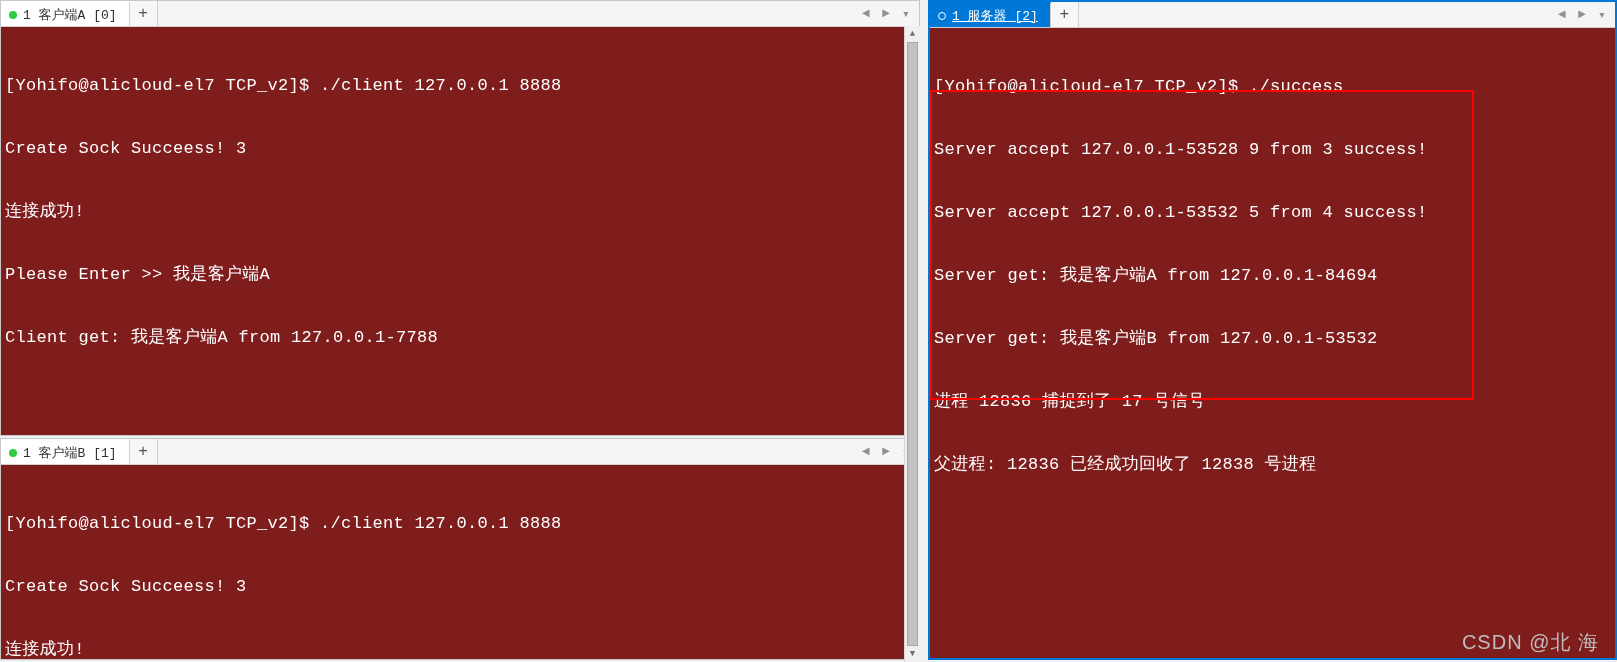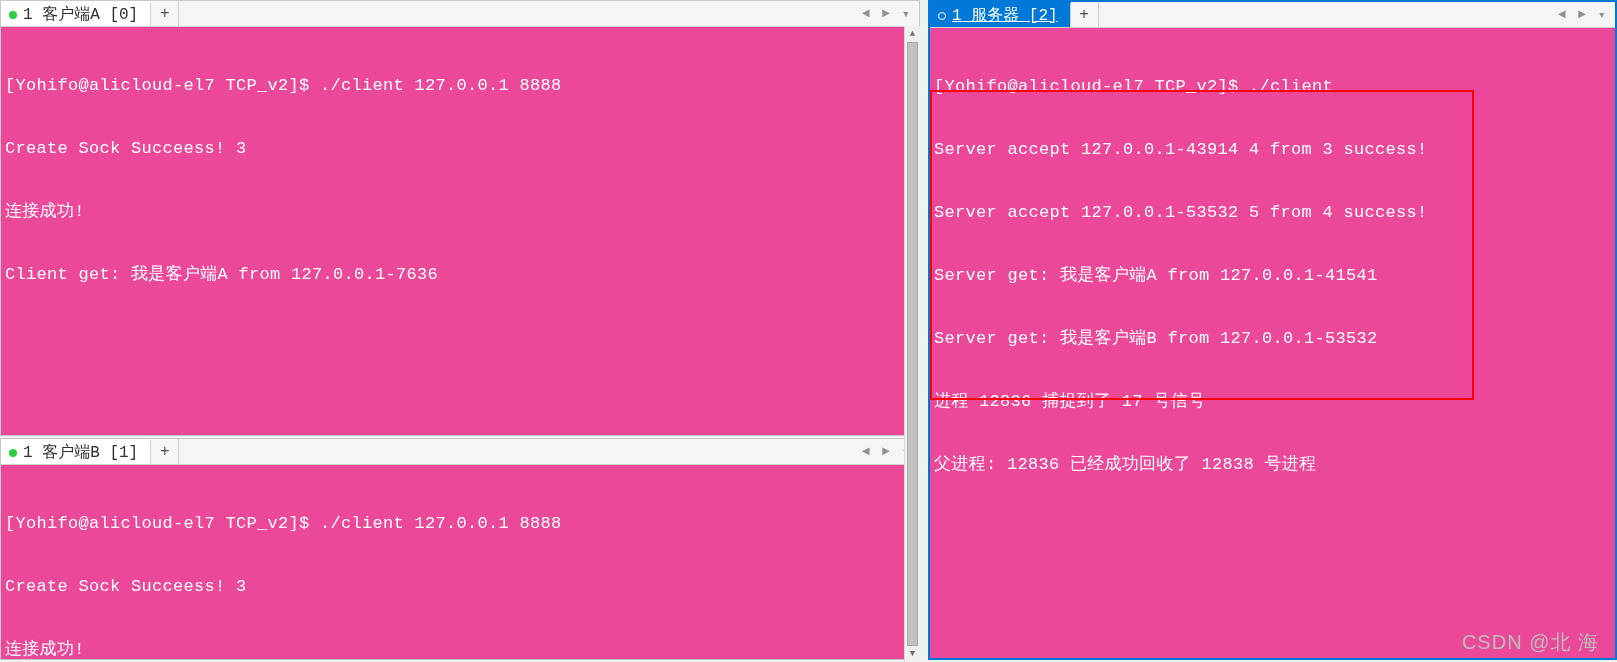--- a/index.html
+++ b/index.html
@@ -42,21 +42,21 @@
     display: flex;
     align-items: stretch;
     position: relative;
     user-select: none;
   }
   .tab {
     display: flex;
     align-items: center;
     padding: 0 12px 0 8px;
     border-right: 1px solid #d0d0d0;
-    font-size: 16px;
+    font-size: 13px;
     color: #303030;
     gap: 6px;
     background: #f0f0f0;
     border-top: 2px solid transparent;
   }
   .tab.active { background: #ffffff; }
   .pane-srv .tab.active { background: #0078d7; color: #ffffff; }
   .pane-srv .tab.active .tab-label { text-decoration: underline; }
   .dot { width: 8px; height: 8px; border-radius: 50%; background: #2ecc40; flex: 0 0 auto; }
   .dot-blue { background: #0078d7; border:1px solid #ffffff; }
@@ -78,21 +78,21 @@
     padding-right: 4px;
   }
   .arrow, .menu-v {
     width: 18px;
     text-align: center;
     font-size: 13px;
     color: #909090;
   }
   .term {
     flex: 1;
-    background: #ec4899;
+    background: #7f1d1d;
     color: #ffffff;
     padding: 6px 4px 12px 4px;
     font-size: 17px;
     line-height: 21px;
     white-space: pre;
     overflow: hidden;
     position: relative;
     letter-spacing: 0.3px;
   }
   .term .line { white-space: pre; }
@@ -150,21 +150,22 @@
       <div class="tabbar-right">
         <span class="arrow">◄</span>
         <span class="arrow">►</span>
         <span class="menu-v">▾</span>
       </div>
     </div>
     <div class="term">
       <div class="line">[Yohifo@alicloud-el7 TCP_v2]$ ./client 127.0.0.1 8888</div>
       <div class="line">Create Sock Succeess! 3</div>
       <div class="line">连接成功!</div>
-      <div class="line">Client get: 我是客户端A from 127.0.0.1-7636</div>
+      <div class="line">Please Enter &gt;&gt; 我是客户端A</div>
+      <div class="line">Client get: 我是客户端A from 127.0.0.1-7788</div>
       
     </div>
     <div class="scrollbar">
       <div class="sb-btn">▲</div>
       <div class="sb-track">
         <div class="sb-thumb" style="top:0;height:100%;"></div>
       </div>
       <div class="sb-btn">▼</div>
     </div>
   </div>
@@ -210,24 +211,24 @@
         <span class="tab-label">1 服务器 [2]</span>
       </div>
       <div class="addtab">+</div>
       <div class="tabbar-right">
         <span class="arrow">◄</span>
         <span class="arrow">►</span>
         <span class="menu-v">▾</span>
       </div>
     </div>
     <div class="term">
-      <div class="line">[Yohifo@alicloud-el7 TCP_v2]$ ./client</div>
-      <div class="line">Server accept 127.0.0.1-43914 4 from 3 success!</div>
+      <div class="line">[Yohifo@alicloud-el7 TCP_v2]$ ./success</div>
+      <div class="line">Server accept 127.0.0.1-53528 9 from 3 success!</div>
       <div class="line">Server accept 127.0.0.1-53532 5 from 4 success!</div>
-      <div class="line">Server get: 我是客户端A from 127.0.0.1-41541</div>
+      <div class="line">Server get: 我是客户端A from 127.0.0.1-84694</div>
       <div class="line">Server get: 我是客户端B from 127.0.0.1-53532</div>
       <div class="line">进程 12836 捕捉到了 17 号信号</div>
       <div class="line">父进程: 12836 已经成功回收了 12838 号进程</div>
       
       
       
       
       
       
       <div class="redbox" style="left:0px; top:62px; width:544px; height:310px;"></div>

